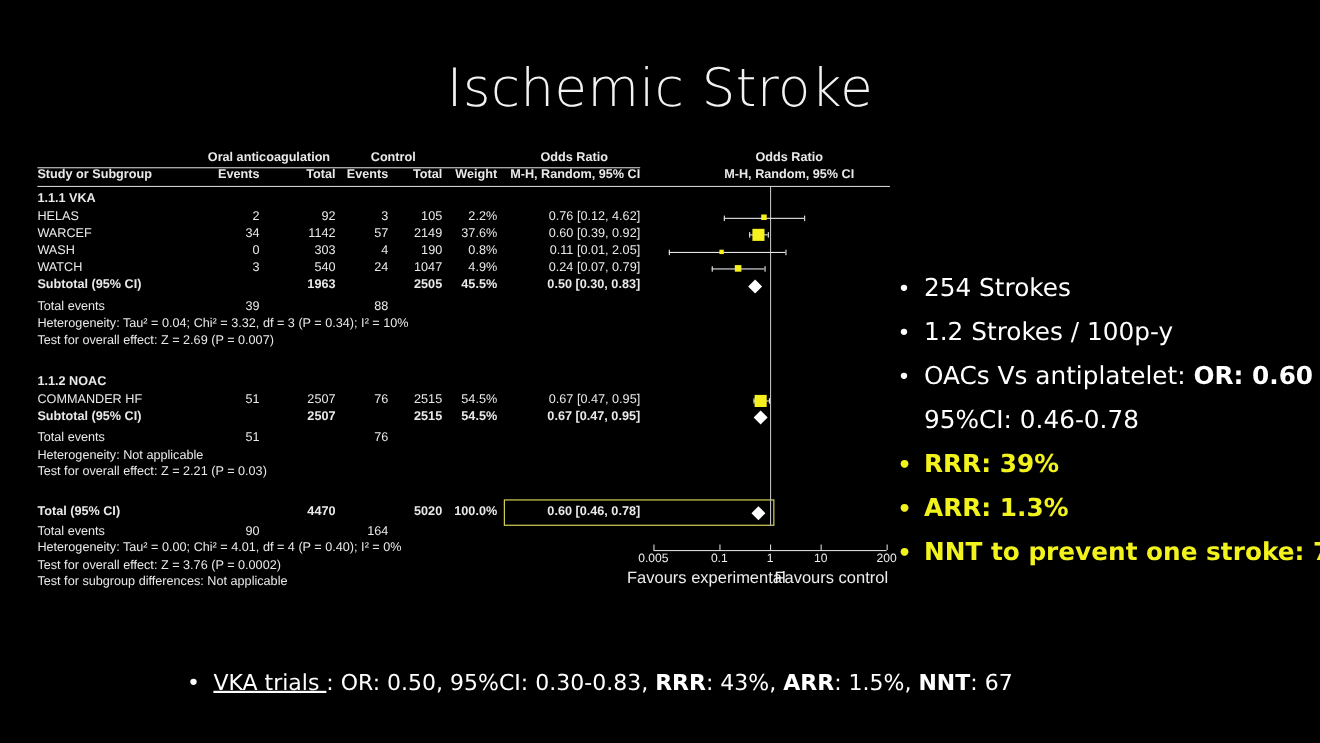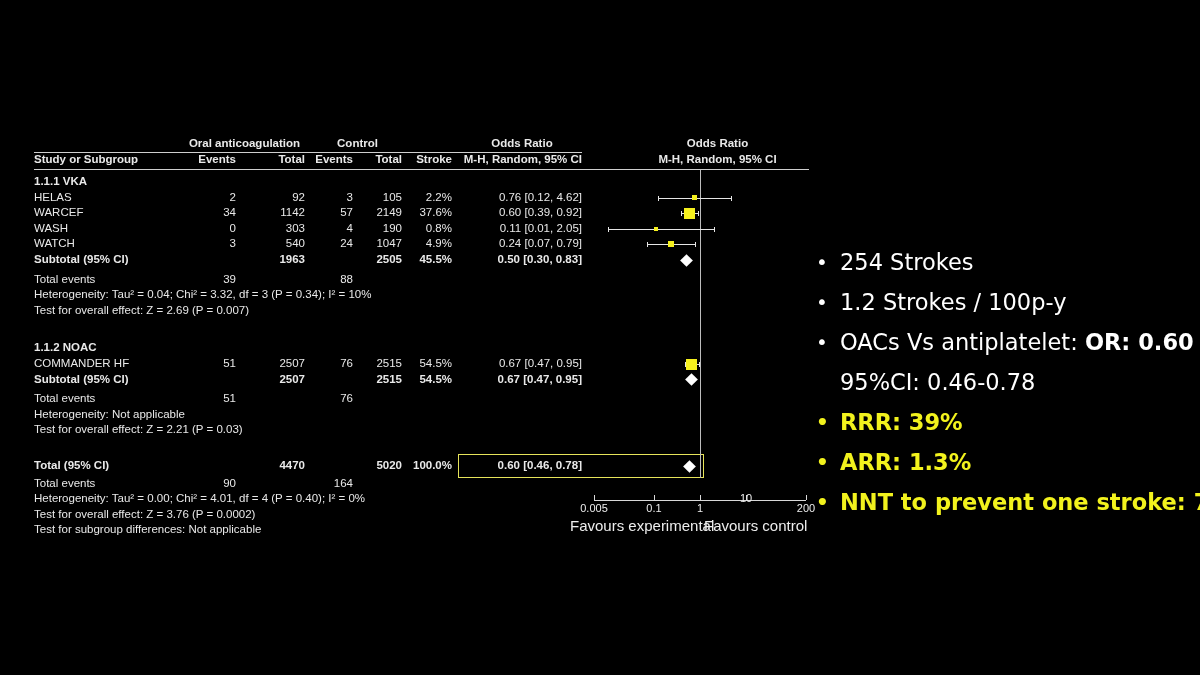--- a/index.html
+++ b/index.html
@@ -90,36 +90,37 @@
   }
   #bottomlist li:before{content:"\2022";position:absolute;left:2px;top:0;}
   #bottomlist u{text-decoration:underline;}
   #bottomlist b{font-weight:bold;}
 </style>
 </head>
 <body>
 
 <div id="slide">
 
+  <div class="slide-title">Ischemic Stroke</div>
 
   <div id="forest">
     <div id="table-rows">
         <div class="row" style="top: 0px;">
           <div class="cell h-oac hdr">Oral anticoagulation</div>
           <div class="cell h-ctl hdr">Control</div>
           <div class="cell h-or1 hdr">Odds Ratio</div>
           <div class="cell h-or2 hdr">Odds Ratio</div>
         </div>
         <div class="row" style="top: 16px;">
           <div class="cell c-study hdr">Study or Subgroup</div>
           <div class="cell c-ev1 hdr">Events</div>
           <div class="cell c-tot1 hdr">Total</div>
           <div class="cell c-ev2 hdr">Events</div>
           <div class="cell c-tot2 hdr">Total</div>
-          <div class="cell c-wt hdr">Stroke</div>
+          <div class="cell c-wt hdr">Weight</div>
           <div class="cell c-or hdr">M-H, Random, 95% CI</div>
           <div class="cell h-or2 hdr">M-H, Random, 95% CI</div>
         </div>
         <div class="rule" style="left: 0px; top: 14px; width: 548px;"></div>
         <div class="rule" style="left: 0px; top: 31px; width: 775px;"></div>
         <div class="row" style="top: 38px;">
           <div class="cell c-study grp">1.1.1 VKA</div>
         </div>
         <div class="row" style="top: 53.6px;">
           <div class="cell c-study">HELAS</div>
@@ -254,33 +255,34 @@
         <div class="diamond" style="left: 653.488px; top: 237.1px; width: 9px; height: 9px;"></div>
         <div class="diamond" style="left: 651.28px; top: 323.5px; width: 9px; height: 9px;"></div>
         <div class="axis-line" style="left: 560px; top: 362px; width: 212px;"></div>
         <div class="axis-tick" style="left: 560px; top: 357px;"></div>
         <div class="axis-lab" style="left: 538px; top: 365px; width: 44px;">0.005</div>
         <div class="axis-tick" style="left: 619.934px; top: 357px;"></div>
         <div class="axis-lab" style="left: 597.934px; top: 365px; width: 44px;">0.1</div>
         <div class="axis-tick" style="left: 666px; top: 357px;"></div>
         <div class="axis-lab" style="left: 644px; top: 365px; width: 44px;">1</div>
         <div class="axis-tick" style="left: 712.066px; top: 357px;"></div>
-        <div class="axis-lab" style="left: 690.066px; top: 355px; width: 44px;">10</div>
+        <div class="axis-lab" style="left: 690.066px; top: 365px; width: 44px;">10</div>
         <div class="axis-tick" style="left: 772px; top: 357px;"></div>
         <div class="axis-lab" style="left: 750px; top: 365px; width: 44px;">200</div>
         <div class="axis-foot" style="left: 536px; top: 380px;">Favours experimental</div>
         <div class="axis-foot" style="left: 670px; top: 380px;">Favours control</div>
       </div>
   </div>
 
   <ul id="rightlist">
       <li>254 Strokes</li>
       <li>1.2 Strokes / 100p-y</li>
       <li>OACs Vs antiplatelet: <b>OR: 0.60</b></li>
       <li class=" plain">95%CI: 0.46-0.78</li>
       <li class="yellow">RRR: 39%</li>
       <li class="yellow">ARR: 1.3%</li>
       <li class="yellow"><b>NNT</b> to prevent one stroke: <b>77</b></li>
     </ul>
 
   <ul id="bottomlist">
+      <li><u>VKA trials </u>: OR: 0.50, 95%CI: 0.30-0.83, <b>RRR</b>: 43%, <b>ARR</b>: 1.5%, <b>NNT</b>: 67</li>
     </ul>
 </div>
 
 </body></html>

